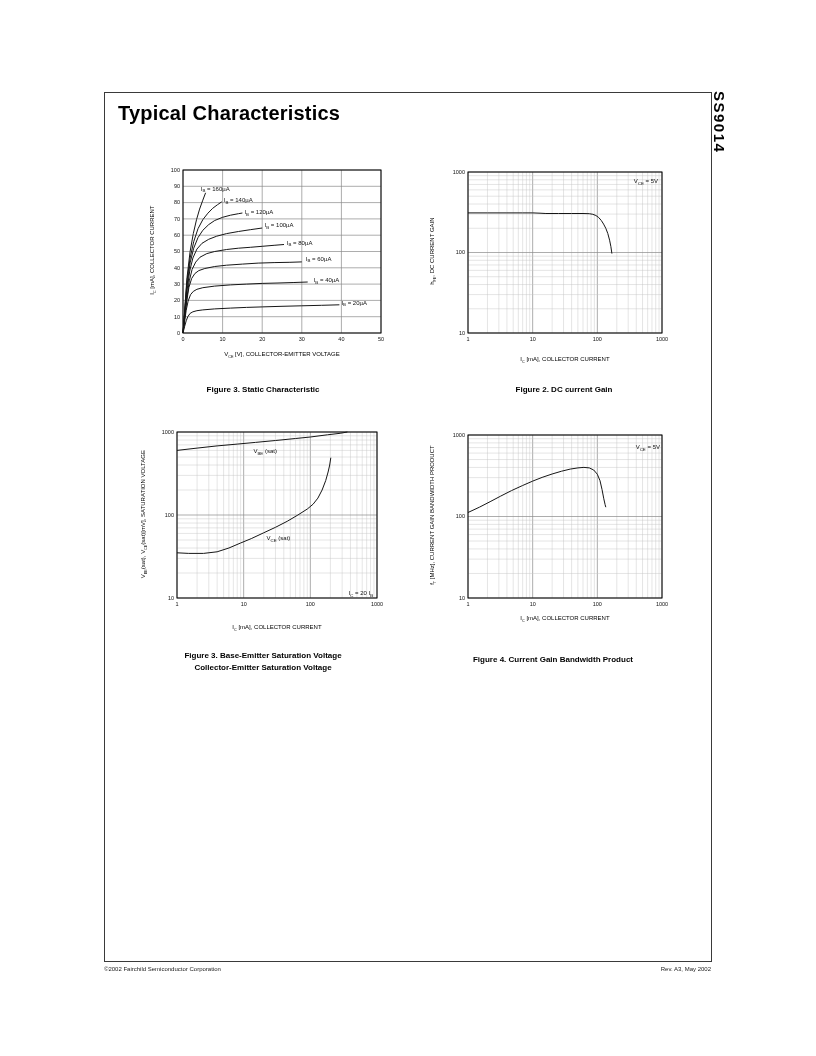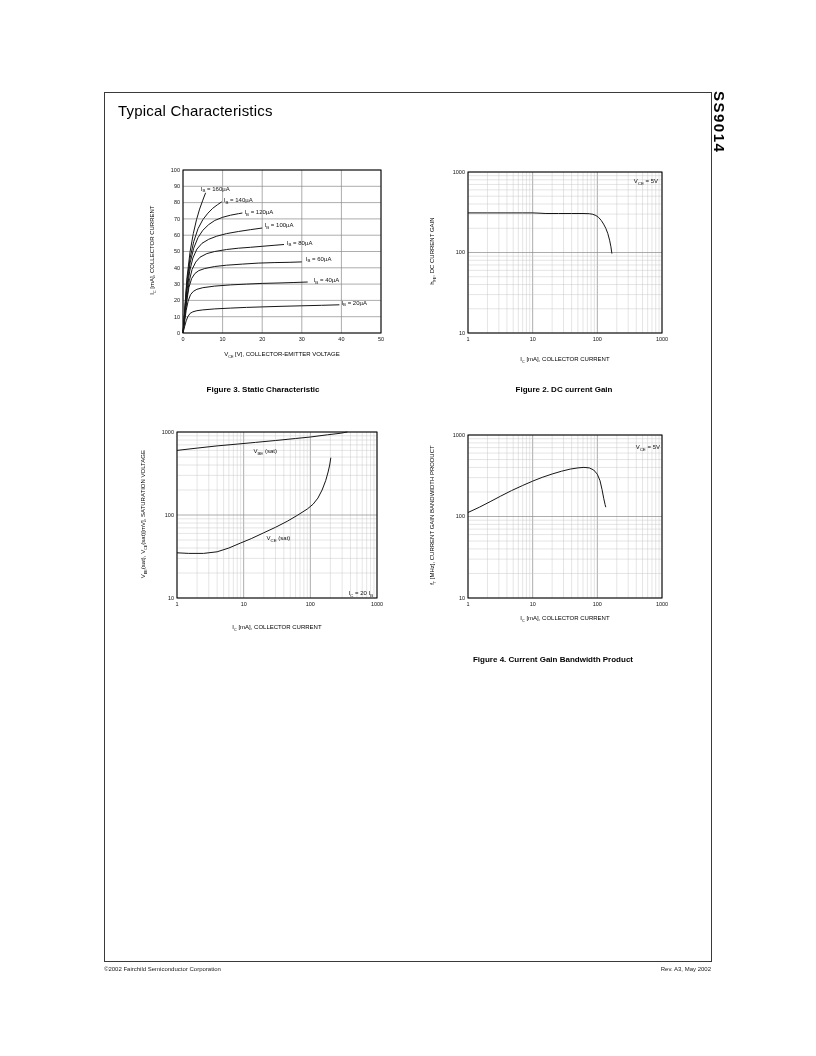--- a/index.html
+++ b/index.html
@@ -1,20 +1,20 @@
 <!DOCTYPE html>
 <html><head>
 <meta charset="utf-8">
 <style>
   html,body{margin:0;padding:0;background:#fff;}
   .page{position:relative;width:816px;height:1056px;background:#ffffff;
         font-family:"Liberation Sans",sans-serif;color:#000;overflow:hidden;}
   .frame{position:absolute;left:104px;top:92px;width:606px;height:868px;
          border:1px solid #3a3a3a;background:#fff;}
-  .doc-title{position:absolute;left:118px;top:102px;font-size:15px;font-weight:normal;letter-spacing:0.2px;}
+  .doc-title{position:absolute;left:118px;top:102px;font-size:20px;font-weight:bold;letter-spacing:0.2px;}
   .part-no{position:absolute;left:711px;top:91px;writing-mode:vertical-rl;
            font-size:15px;font-weight:bold;letter-spacing:1.5px;}
   .chart-svg{position:absolute;}
   svg text{font-family:"Liberation Sans",sans-serif;fill:#111;}
   .ylab{position:absolute;width:200px;text-align:center;font-size:6px;white-space:nowrap;
         transform:rotate(-90deg);transform-origin:center;}
   .xlab{position:absolute;width:200px;text-align:center;font-size:6px;white-space:nowrap;}
   .cap{position:absolute;width:240px;text-align:center;font-size:8px;font-weight:bold;line-height:1.45;}
   sub{font-size:0.62em;line-height:0;}
   .footer{position:absolute;font-size:6px;color:#222;}
@@ -213,20 +213,24 @@
         <text x="200.0" y="174" text-anchor="middle" font-size="5.5">1000</text>
         <text x="-3" y="167.8" text-anchor="end" font-size="5.5">10</text>
         <text x="-3" y="84.8" text-anchor="end" font-size="5.5">100</text>
         <text x="-3" y="1.8" text-anchor="end" font-size="5.5">1000</text>
         <text x="76.4" y="21.0" font-size="6" text-anchor="start"><tspan dy="0" font-size="6">V</tspan><tspan dy="1.6" font-size="4.4">BE</tspan><tspan dy="-1.6" font-size="6"> (sat)</tspan></text>
         <text x="89.5" y="107.9" font-size="6" text-anchor="start"><tspan dy="0" font-size="6">V</tspan><tspan dy="1.6" font-size="4.4">CE</tspan><tspan dy="-1.6" font-size="6"> (sat)</tspan></text>
         <text x="196.1" y="163.0" font-size="6" text-anchor="end"><tspan dy="0" font-size="6">I</tspan><tspan dy="1.6" font-size="4.4">C</tspan><tspan dy="-1.6" font-size="6"> = 20 I</tspan><tspan dy="1.6" font-size="4.4">B</tspan></text>
       </g>
     </svg>
   <div class="xlab" style="left:177px;top:624px;">I<sub>C</sub> [mA], COLLECTOR CURRENT</div>
+  <div class="cap" style="left:143px;top:650px;">
+    <div>Figure 3. Base-Emitter Saturation Voltage</div>
+    <div>Collector-Emitter Saturation Voltage</div>
+  </div>
 
   <div class="ylab" style="left:332px;top:512px;">f<sub>T</sub> [MHz], CURRENT GAIN BANDWIDTH PRODUCT</div>
   <svg class="chart-svg" style="left:448px;top:427px;" width="226" height="185">
       <g transform="translate(20,8)">
         <line x1="0.00" x2="0.00" y1="0" y2="163" stroke="#8a8a8a" stroke-width="0.7"></line>
         <line x1="19.47" x2="19.47" y1="0" y2="163" stroke="#c4c4c4" stroke-width="0.45"></line>
         <line x1="30.85" x2="30.85" y1="0" y2="163" stroke="#c4c4c4" stroke-width="0.45"></line>
         <line x1="38.93" x2="38.93" y1="0" y2="163" stroke="#c4c4c4" stroke-width="0.45"></line>
         <line x1="45.20" x2="45.20" y1="0" y2="163" stroke="#c4c4c4" stroke-width="0.45"></line>
         <line x1="50.32" x2="50.32" y1="0" y2="163" stroke="#c4c4c4" stroke-width="0.45"></line>

